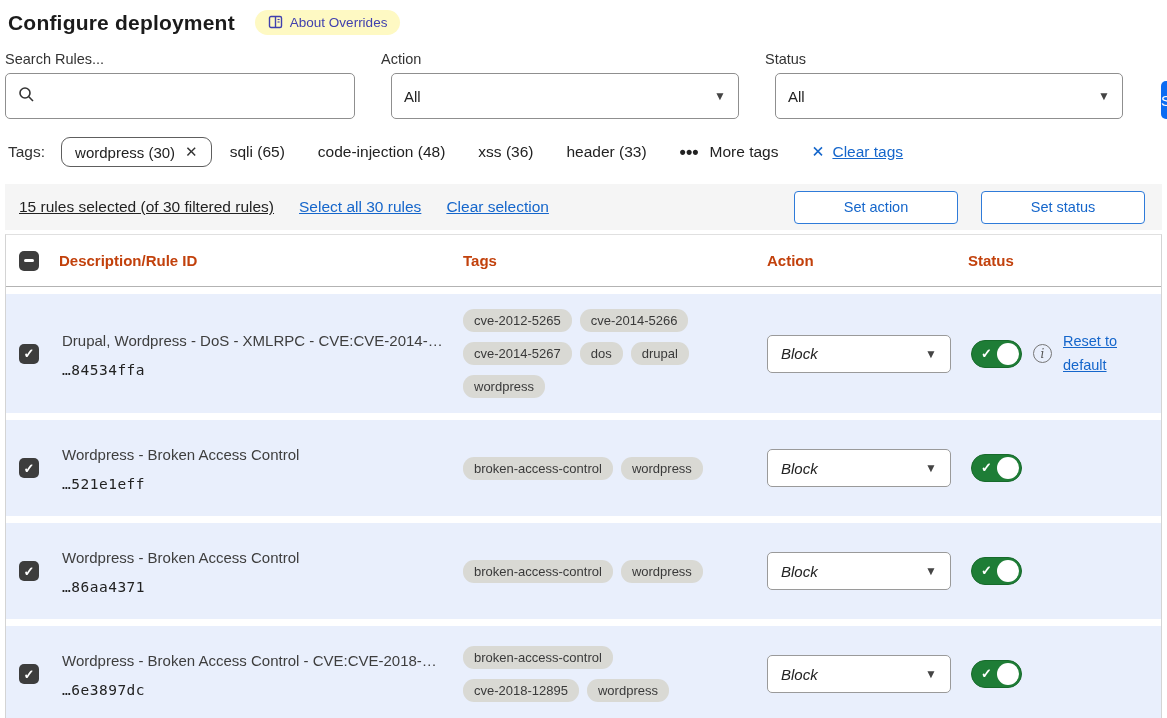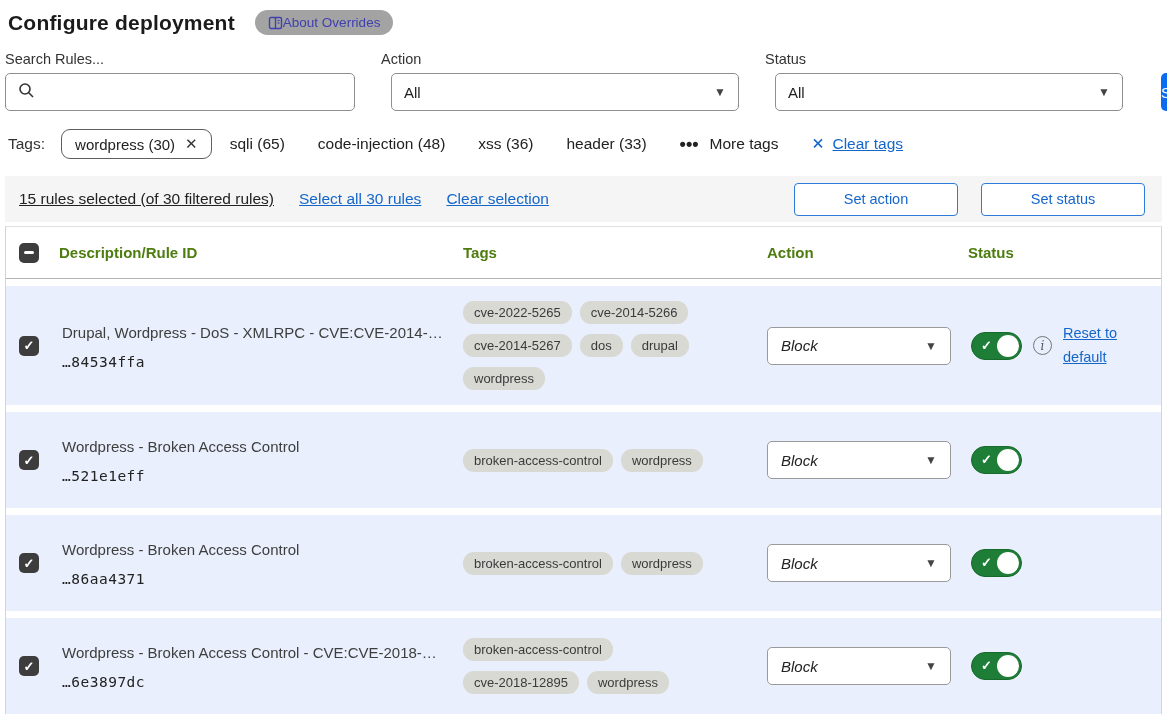--- a/index.html
+++ b/index.html
@@ -3,30 +3,30 @@
 <meta charset="utf-8">
 <style>
   * { margin:0; padding:0; box-sizing:border-box; }
   html,body { width:1167px; height:718px; background:#fff; overflow:hidden;
     font-family:"Liberation Sans", sans-serif; color:#222; }
   .page { padding:10px 5px 0 5px; }
 
   
   .hdr { display:flex; align-items:center; padding-left:3px; }
   .hdr h1 { font-size:21px; font-weight:700; color:#1b1b1b; letter-spacing:.2px; }
-  .about-badge { display:inline-flex; align-items:center; margin-left:20px;
-    background:#a3a3a3; border-radius:13px; padding:5px 13px; color:#4040ae;
+  .about-badge { display:inline-flex; align-items:flex-start; gap:7px; margin-left:20px;
+    background:#fef9c3; border-radius:13px; padding:5px 13px; color:#4040ae;
     font-size:13.5px; cursor:pointer; }
   .about-badge svg { display:block; }
 
   
   .filters { display:flex; align-items:flex-end; margin-top:16px;gap:26px; }
   .fgroup { display:flex; flex-direction:column; }
   .flabel { font-size:14.5px; color:#333; margin-bottom:6px; }
-  .fbox { height:38px; border:1px solid #8f8f8f; border-radius:5px; background:#fff;
+  .fbox { height:46px; border:1px solid #8f8f8f; border-radius:5px; background:#fff;
     display:flex; align-items:center; padding:0 12px; font-size:15px; color:#222; }
   .search-box { width:350px; gap:8px; }
   .search-box input { border:none; outline:none; flex:1; font:inherit; background:transparent; }
   .sel { justify-content:space-between; cursor:pointer; }
   .sel-action { width:348px; margin-left:10px; }
   .sel-status { width:348px; margin-left:10px; }
   .caret { color:#444; font-size:12px; }
   .search-btn { width:80px; height:38px; margin-left:12px; background:#0b6cf2; color:#fff;
     border:none; border-radius:5px; font-size:15px; font-family:inherit; cursor:pointer; }
 
@@ -51,21 +51,21 @@
   .sel-link { color:#1566cb; text-decoration:underline; margin-left:25px; cursor:pointer; }
   .selbar-btns { margin-left:auto; display:flex; gap:23px; }
   .outline-btn { width:164px; height:33px; background:#fff; border:1px solid #2f7bd9;
     border-radius:4px; color:#1566cb; font-size:14.5px; font-family:inherit; cursor:pointer; }
 
   
   .table { margin-top:4px; border-left:1px solid #d4d4d4; border-right:1px solid #d4d4d4;
     border-top:1px solid #e0e0e0; }
   .grid { display:grid; grid-template-columns:46px 404px 304px 201px 1fr; align-items:center; }
   .thead { height:52px; border-bottom:1px solid #b3b3b3; background:#fff; }
-  .th { font-size:15px; font-weight:700; color:#4d7c0f; padding-left:7px; }
+  .th { font-size:15px; font-weight:700; color:#c2410c; padding-left:7px; }
   .cell-check { display:flex; justify-content:center; }
   .checkbox { width:20px; height:20px; background:#3d3d3d; border-radius:5px;
     display:inline-flex; align-items:center; justify-content:center; cursor:pointer; }
   .checkbox .minus { width:10px; height:3px; background:#fff; border-radius:2px; }
   .checkbox .tickmark { color:#fff; font-size:13px; font-weight:700; line-height:1; }
 
   .trow { background:#e9effc; margin-top:7px; padding:15px 0; min-height:96px; }
   .cell-desc { padding-left:10px; }
   .desc { font-size:15px; color:#3e3e3e; line-height:1.4; }
   .rule-id { font-family:"DejaVu Sans Mono", monospace; font-size:14.5px; color:#222;
@@ -185,21 +185,21 @@
     <div class="cell-check">
       <span class="checkbox">
               <span class="tickmark">✓</span>
             </span>
     </div>
     <div class="cell-desc">
       <div class="desc">Drupal, Wordpress - DoS - XMLRPC - CVE:CVE-2014-…</div>
       <div class="rule-id">…84534ffa</div>
     </div>
     <div class="cell-tags">
-            <span class="tag-chip">cve-2022-5265</span>
+            <span class="tag-chip">cve-2012-5265</span>
             <span class="tag-chip">cve-2014-5266</span>
             <span class="tag-chip">cve-2014-5267</span>
             <span class="tag-chip">dos</span>
             <span class="tag-chip">drupal</span>
             <span class="tag-chip">wordpress</span>
           </div>
     <div class="cell-action">
       <div class="action-select">
         <span>Block</span>
         <span class="caret">▼</span>

